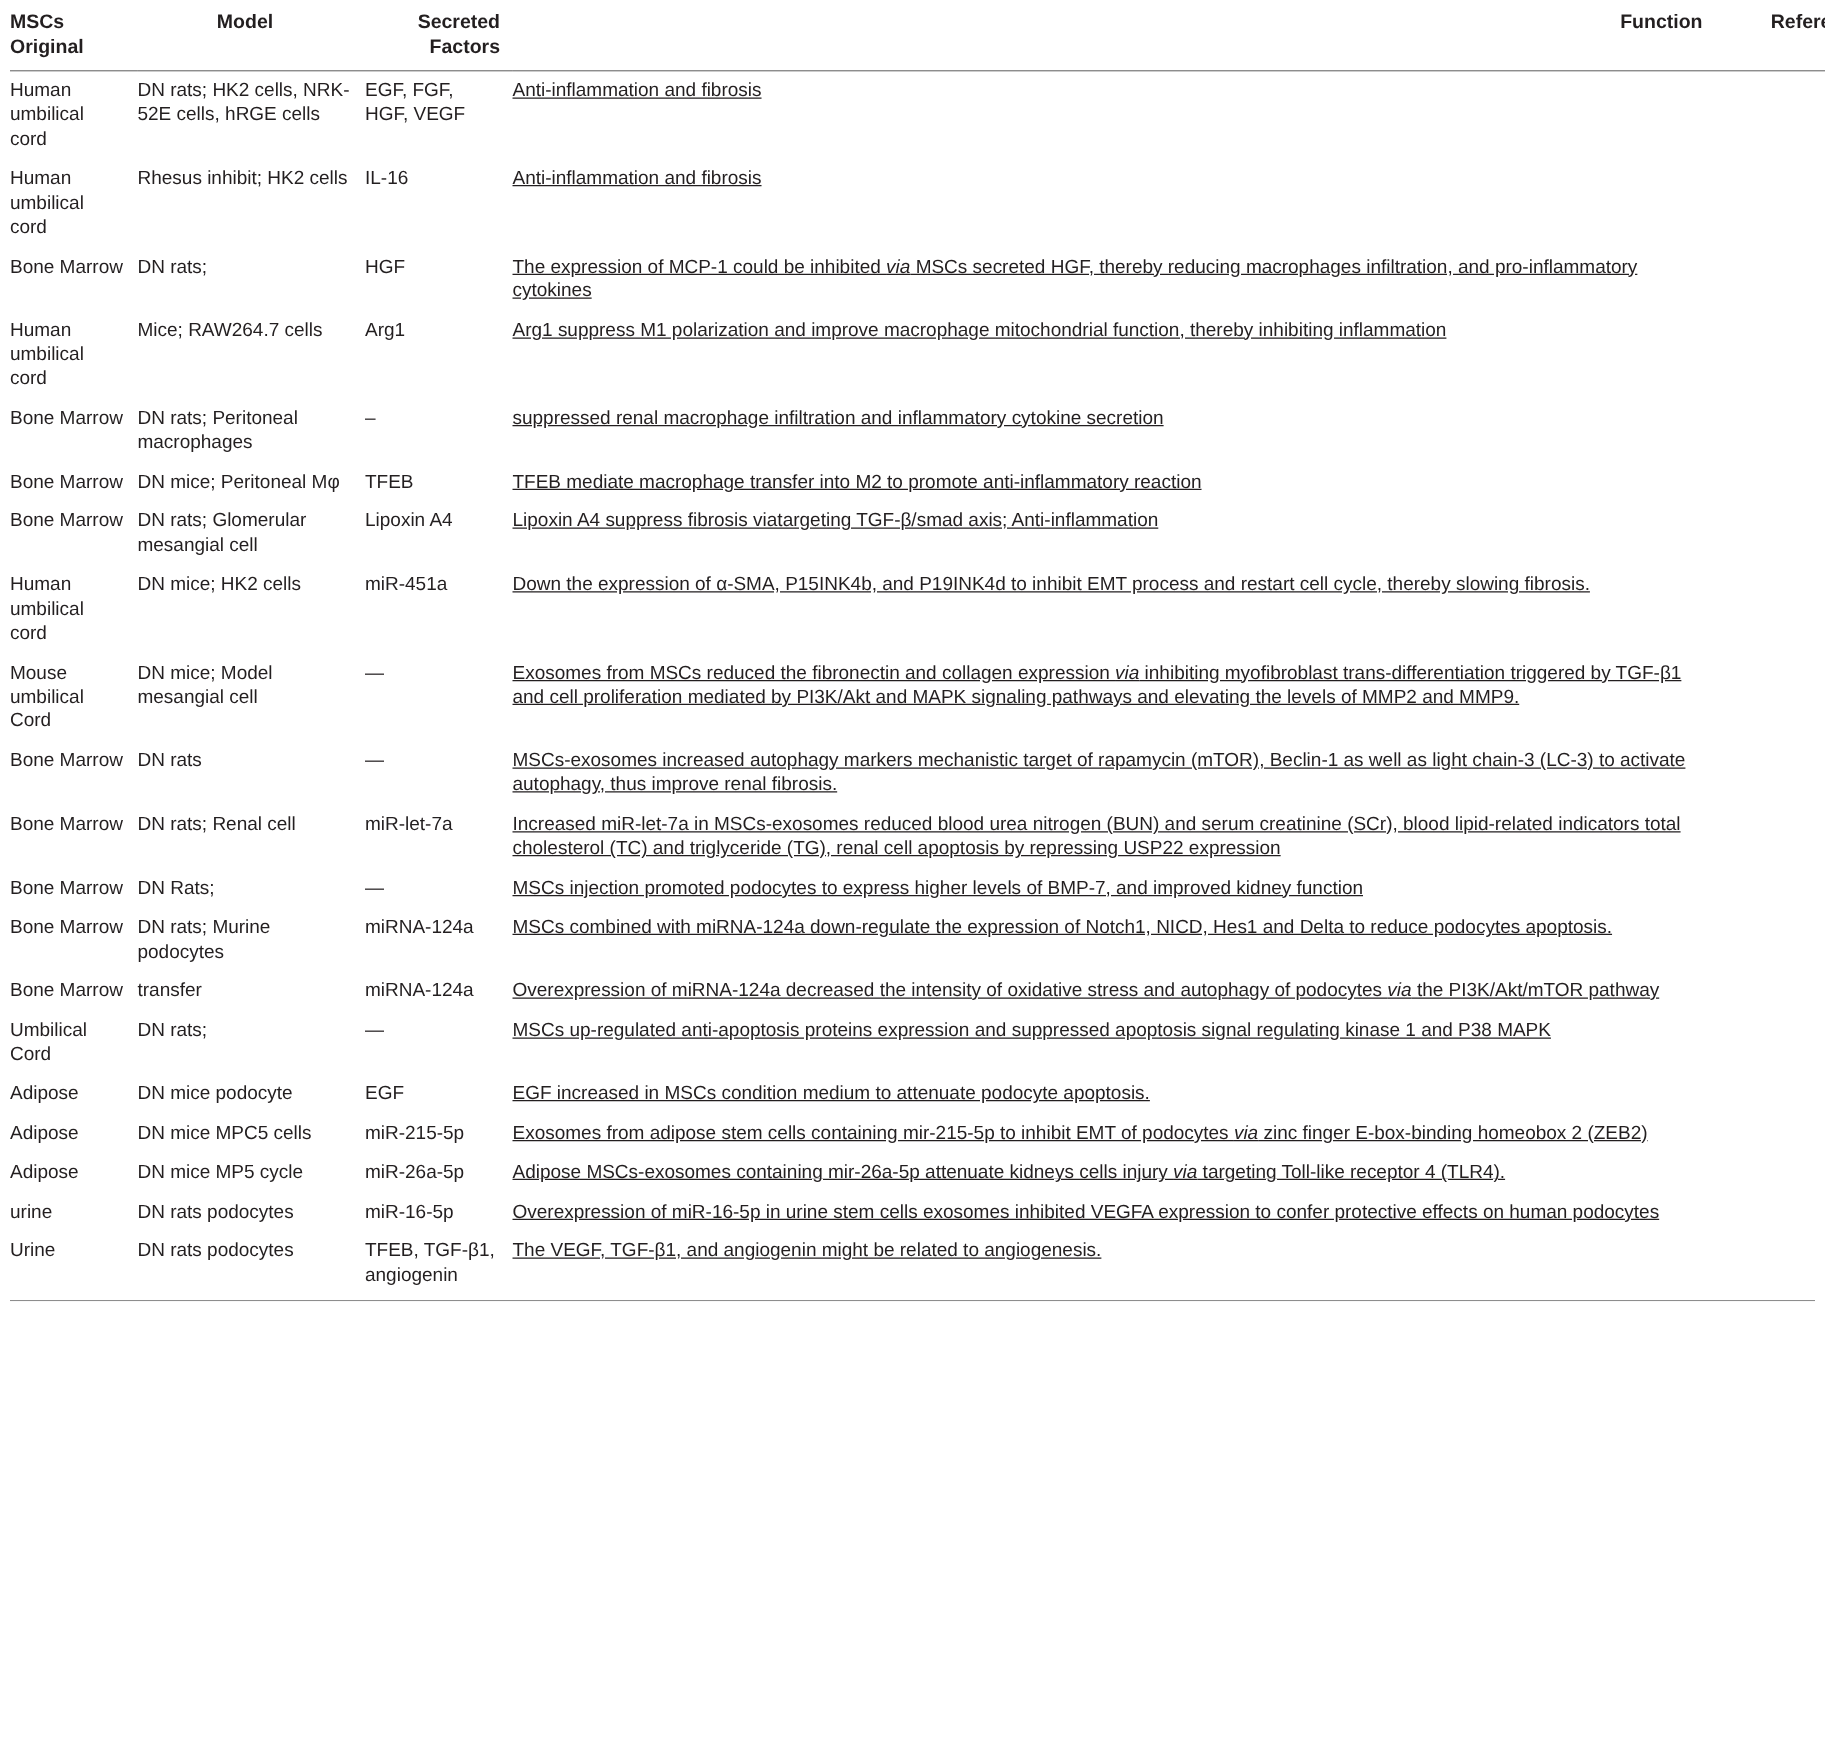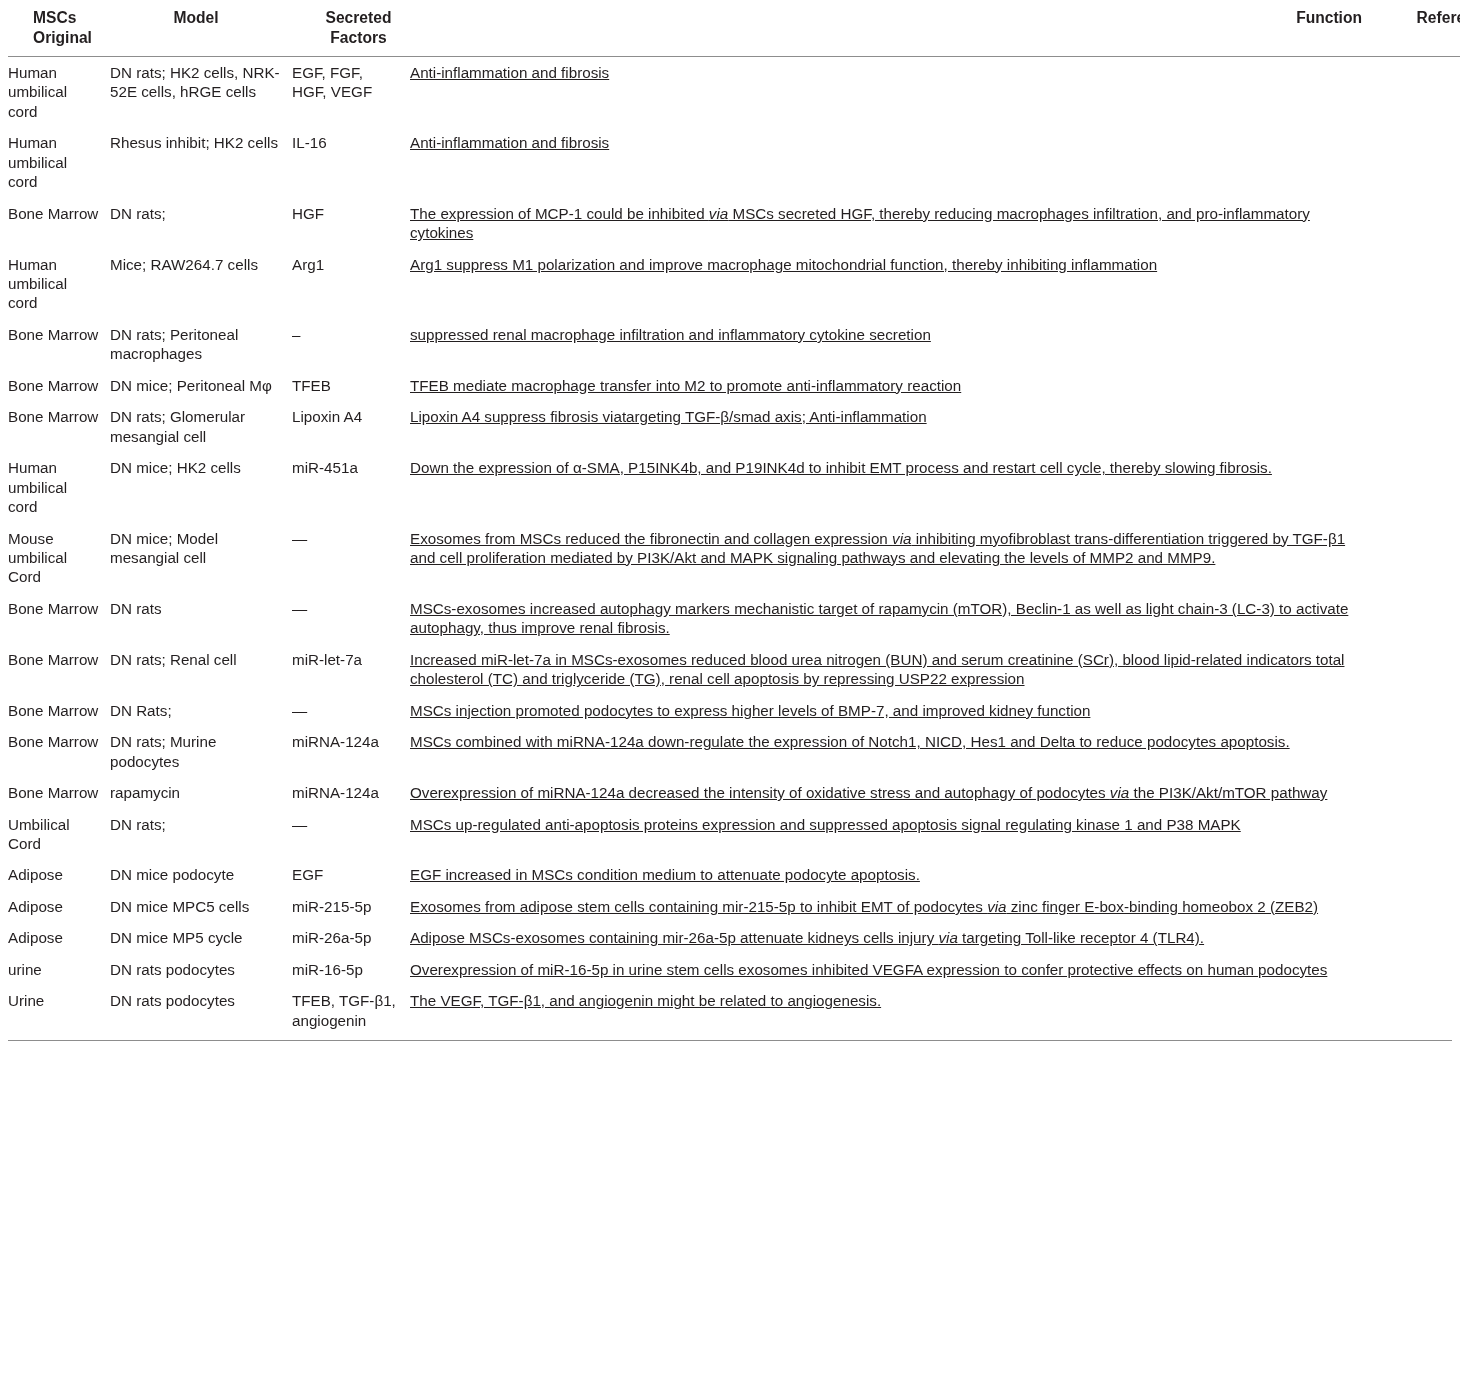--- a/index.html
+++ b/index.html
@@ -27,24 +27,24 @@
   table.msc-table thead th {
     font-weight: bold;
     font-size: 15.6px;
     vertical-align: top;
     padding: 8px 10px 8px 0;
     border-bottom: 1.5px solid #8d8d8d;
     color: #231f20;
   }
   thead th.c-origin { width: 92px;  text-align: left; }
   thead th.c-model  { width: 172px; text-align: center; }
-  thead th.c-factor { width: 108px; text-align: center; }
+  thead th.c-factor { width: 108px; text-align: right; }
   thead th.c-func   { width: 952px; text-align: right; }
   thead th.c-ref    { width: 120px; text-align: right; padding-right: 0; }
-  .hdr-two-line span { display: block; margin-left: 25px; }
+  .hdr-two-line span { display: block; }
 
   tbody td {
     vertical-align: top;
     padding: 6px 10px 6px 0;
     color: #231f20;
   }
   tbody td.ref {
     text-align: right;
     padding-right: 0;
     color: #58585b;
@@ -175,21 +175,21 @@
         </tr>
         <tr>
           <td class="origin">Bone Marrow</td>
           <td class="model">DN rats; Murine podocytes</td>
           <td class="factors">miRNA-124a</td>
           <td class="func">MSCs combined with miRNA-124a down-regulate the expression of Notch1, NICD, Hes1 and Delta to reduce podocytes apoptosis.</td>
           <td class="ref">(82)</td>
         </tr>
         <tr>
           <td class="origin">Bone Marrow</td>
-          <td class="model">rapamycin</td>
+          <td class="model">transfer</td>
           <td class="factors">miRNA-124a</td>
           <td class="func">Overexpression of miRNA-124a decreased the intensity of oxidative stress and autophagy of podocytes <i>via</i> the PI3K/Akt/mTOR pathway</td>
           <td class="ref">(103)</td>
         </tr>
         <tr>
           <td class="origin">Umbilical Cord</td>
           <td class="model">DN rats;</td>
           <td class="factors">—</td>
           <td class="func">MSCs up-regulated anti-apoptosis proteins expression and suppressed apoptosis signal regulating kinase 1 and P38 MAPK</td>
           <td class="ref">(104)</td>

